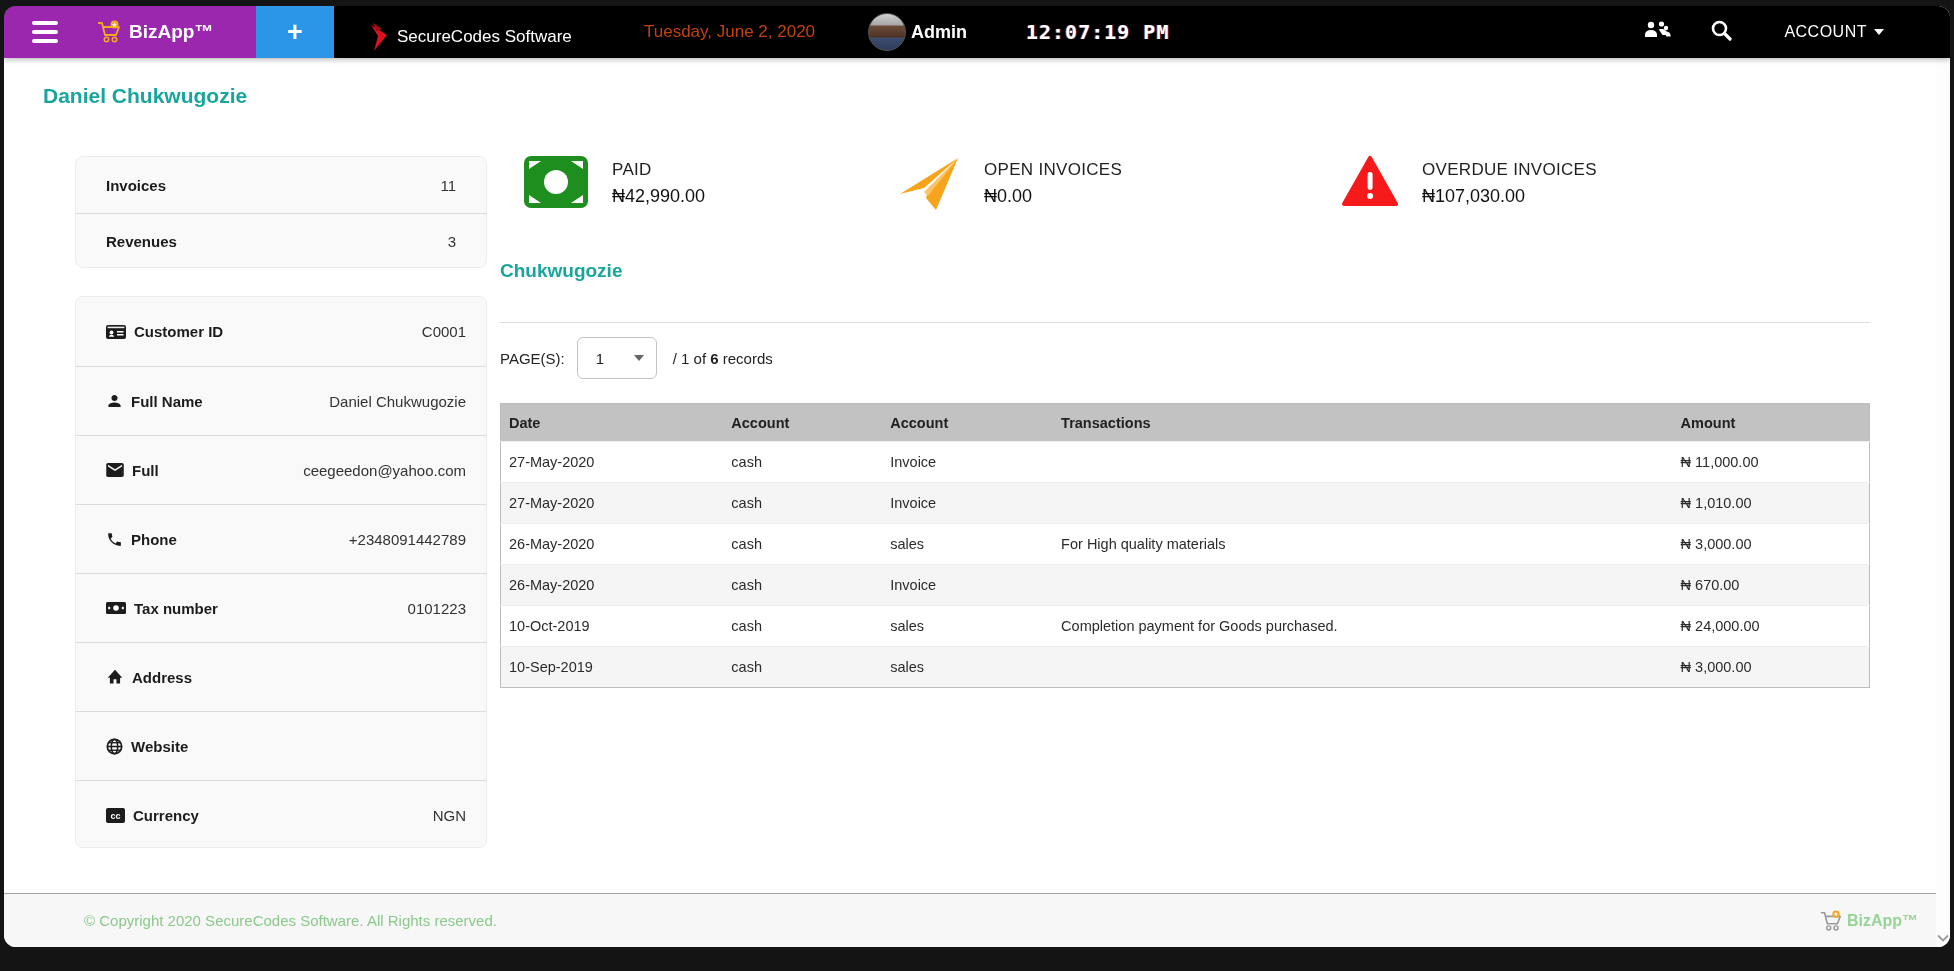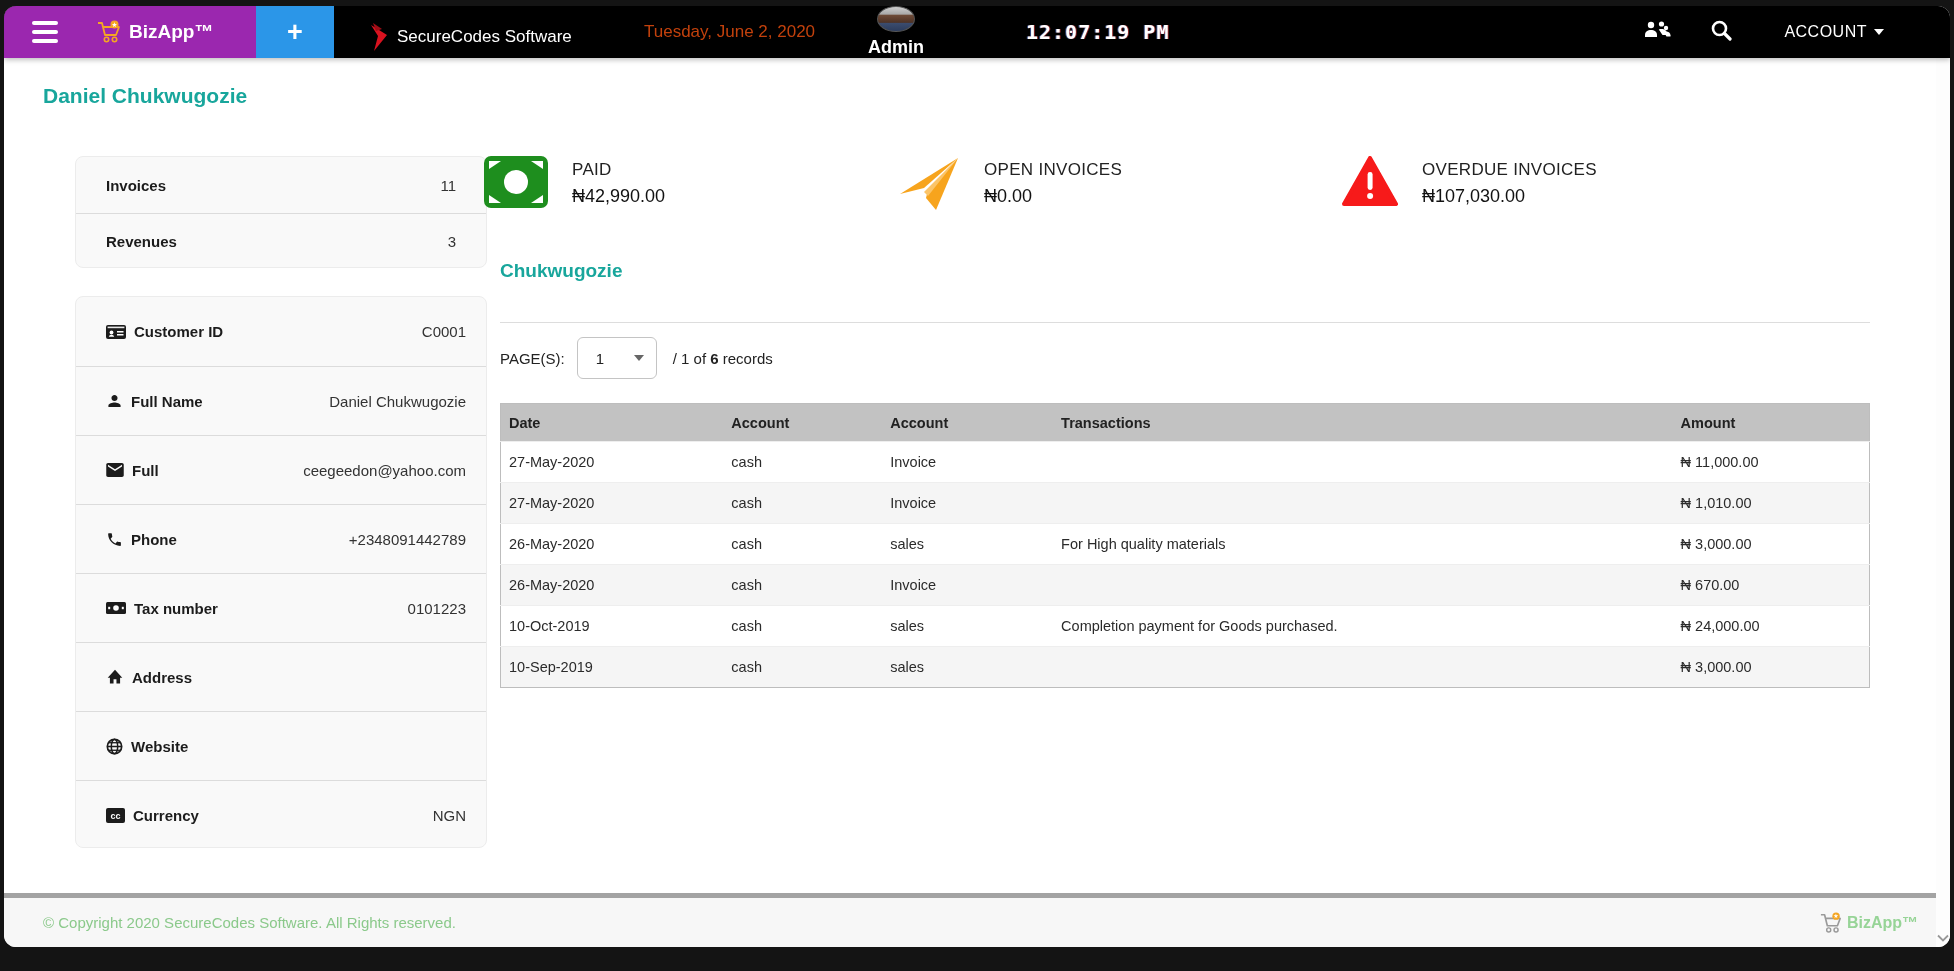--- a/index.html
+++ b/index.html
@@ -8,21 +8,21 @@
 
   
   .navbar { position:absolute; left:0; top:0; width:100%; height:52px; background:#000; box-shadow:0 2px 5px rgba(0,0,0,.25); z-index:5; }
   .nav-brand-block { position:absolute; left:0; top:0; width:252px; height:52px; background:#9b27af; display:flex; align-items:center; }
   .hamburger { margin-left:28px; display:flex; flex-direction:column; gap:5px; cursor:pointer; }
   .hamburger span { width:26px; height:4px; background:#fff; border-radius:2px; }
   .brand { display:flex; align-items:center; gap:7px; margin-left:38px; color:#fff; font-size:19px; font-weight:700; }
   .nav-add { position:absolute; left:252px; top:0; width:78px; height:52px; background:#2b96e8; color:#fff; font-size:27px; font-weight:700; display:flex; align-items:center; justify-content:center; }
   .nav-company { position:absolute; left:366px; top:0; height:62px; display:flex; align-items:center; gap:9px; color:#fff; font-size:17px; }
   .nav-date { position:absolute; left:640px; top:0; height:52px; display:flex; align-items:center; color:#c2410c; font-size:17px; }
-  .nav-user { position:absolute; left:864px; top:0; height:52px; display:flex; align-items:center; gap:5px; color:#fff; font-size:18px; font-weight:700;flex-direction:column; }
+  .nav-user { position:absolute; left:864px; top:0; height:52px; display:flex; align-items:center; gap:5px; color:#fff; font-size:18px; font-weight:700; }
   .avatar { width:38px; height:38px; border-radius:50%; background:linear-gradient(180deg,#cfcfcf 0%,#a8a8a8 30%,#6e4b38 34%,#4e3326 64%,#3b4c6e 68%,#2c3c5c 100%); border:1px solid #555; }
   .nav-clock { position:absolute; left:1022px; top:0; height:52px; display:flex; align-items:center; color:#fff; font-family:"DejaVu Sans Mono",monospace; font-size:20px; font-weight:700; letter-spacing:1px; text-shadow:1px 0 0 rgba(255,70,70,.55), -1px 0 0 rgba(110,150,255,.5); }
   .nav-icons { position:absolute; left:1638px; top:0; height:52px; display:flex; align-items:center; gap:38px; }
   .nav-icons svg { cursor:pointer; }
   .nav-account { position:absolute; right:66px; top:0; height:52px; display:flex; align-items:center; gap:7px; color:#fff; font-size:16px; letter-spacing:.5px; cursor:pointer; }
   .caret-down { width:0; height:0; border-left:5px solid transparent; border-right:5px solid transparent; border-top:6px solid #fff; }
 
   
   .page-title { position:absolute; left:39px; top:78px; font-size:21px; font-weight:700; color:#18a69c; }
   .card { position:absolute; left:71px; width:412px; background:#f9f9f9; border:1px solid #ececec; border-radius:8px; }
@@ -31,21 +31,21 @@
   .s-row { height:56px; display:flex; align-items:center; justify-content:space-between; padding:0 30px; }
   .s-row + .s-row, .c-row + .c-row { border-top:1px solid #dcdcdc; }
   .s-label { font-size:15px; font-weight:700; color:#1c1c1c; }
   .s-value { font-size:15px; color:#333; }
   .c-row { height:69px; display:flex; align-items:center; justify-content:space-between; padding:0 20px 0 30px; }
   .c-label { display:flex; align-items:center; gap:8px; font-size:15px; font-weight:700; color:#1c1c1c; }
   .c-value { font-size:15px; color:#333; }
 
   
   .stat { position:absolute; top:150px; display:flex; align-items:flex-start; gap:24px; }
-  .stat-1 { left:480px; } .stat-2 { left:894px; } .stat-3 { left:1338px; }
+  .stat-1 { left:520px; } .stat-2 { left:894px; } .stat-3 { left:1338px; }
   .stat-text { display:flex; flex-direction:column; padding-top:4px; }
   .stat-label { font-size:17px; color:#222; letter-spacing:.3px; }
   .stat-amount { font-size:18px; color:#111; margin-top:6px; }
 
   
   .trans-title { position:absolute; left:496px; top:254px; font-size:19px; font-weight:700; color:#18a69c; }
   .trans-hr { position:absolute; left:496px; top:316px; width:1370px; height:1px; background:#ddd; }
   .pager { position:absolute; left:496px; top:331px; height:42px; display:flex; align-items:center; font-size:15px; color:#222; }
   .pager-select { width:80px; height:42px; border:1px solid #c4c4c4; border-radius:6px; margin-left:12px; display:flex; align-items:center; background:#fff; cursor:pointer; }
   .pager-select .val { margin-left:18px; font-size:15px; color:#222; }
@@ -53,21 +53,21 @@
   .pager-info { margin-left:16px; }
   .pager-info b { font-weight:700; }
 
   table.tx { position:absolute; left:496px; top:397px; width:1370px; border-collapse:collapse; border:1px solid #bdbdbd; font-size:14.5px; color:#2b2b2b; }
   table.tx thead th { background:#c2c2c2; height:38px; text-align:left; padding:0 8px; font-weight:700; color:#222; }
   table.tx td { height:41px; padding:0 8px; }
   table.tx tbody tr:nth-child(even) { background:#f5f5f5; }
   table.tx tbody tr { border-top:1px solid #eee;padding-left:36px; }
 
   
-  .footer { position:absolute; left:0; right:14px; bottom:0; height:54px; background:#f7f7f7; border-top:5px solid #a3a3a3; display:flex; align-items:center; }
+  .footer { position:absolute; left:0; right:14px; bottom:0; height:54px; background:#f7f7f7; border-top:1px solid #a3a3a3; display:flex; align-items:center;padding-left:41px; }
   .footer-copy { margin-left:39px; font-size:15px; color:#8bc98b; }
   .footer-brand { margin-left:auto; margin-right:18px; display:flex; align-items:center; gap:4px; font-size:16px; font-weight:700; color:#97d497; }
   .scrollbar { position:absolute; right:0; top:52px; bottom:0; width:14px; background:#fdfdfd; }
   .scroll-arrow { position:absolute; right:1px; bottom:1px; }
 
   .icon-gap { display:inline-flex; }
 </style>
 </head>
 <body>
 

